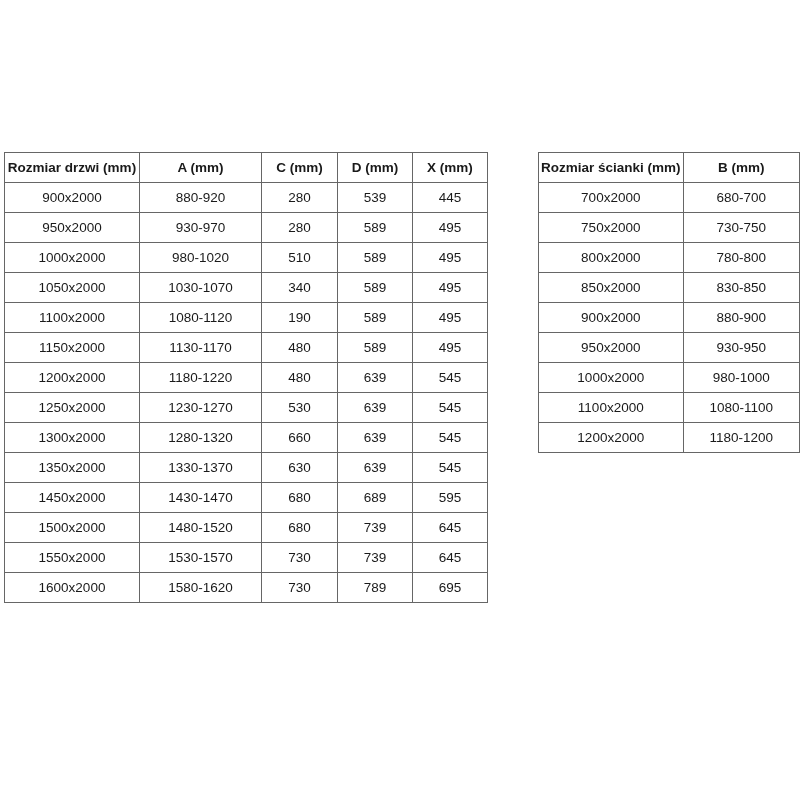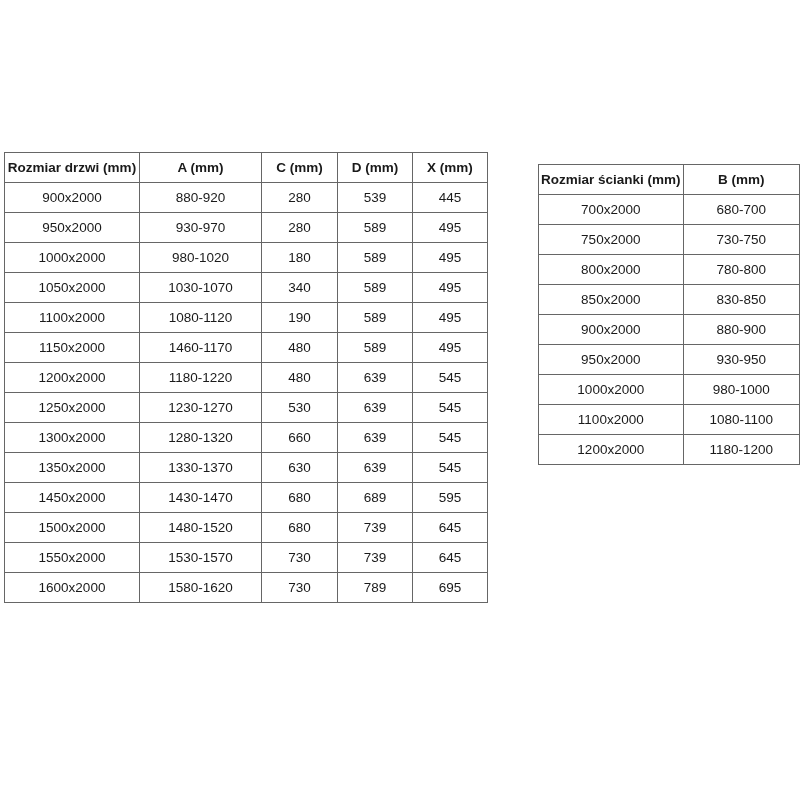--- a/index.html
+++ b/index.html
@@ -20,21 +20,21 @@
     background: var(--background);
     overflow: hidden;
   }
   table.spec-table {
     position: absolute;
     border-collapse: collapse;
     table-layout: fixed;
     background: var(--background);
   }
   #table-doors { left: 4px; top: 152px; }
-  #table-walls { left: 538px; top: 164px; }
+  #table-walls { left: 538px; top: 152px; }
   .spec-table th, .spec-table td {
     border: 1px solid var(--border-color);
     text-align: center;
     vertical-align: middle;
     font-size: 13.5px;
     color: var(--text-color);
     white-space: nowrap;
     overflow: hidden;
     padding: 0 2px;
   }
@@ -80,41 +80,41 @@
         <tr>
           <td>950x2000</td>
           <td>930-970</td>
           <td>280</td>
           <td>589</td>
           <td>495</td>
         </tr>
         <tr>
           <td>1000x2000</td>
           <td>980-1020</td>
-          <td>180</td>
+          <td>510</td>
           <td>589</td>
           <td>495</td>
         </tr>
         <tr>
           <td>1050x2000</td>
           <td>1030-1070</td>
           <td>340</td>
           <td>589</td>
           <td>495</td>
         </tr>
         <tr>
           <td>1100x2000</td>
           <td>1080-1120</td>
           <td>190</td>
           <td>589</td>
           <td>495</td>
         </tr>
         <tr>
           <td>1150x2000</td>
-          <td>1460-1170</td>
+          <td>1130-1170</td>
           <td>480</td>
           <td>589</td>
           <td>495</td>
         </tr>
         <tr>
           <td>1200x2000</td>
           <td>1180-1220</td>
           <td>480</td>
           <td>639</td>
           <td>545</td>

